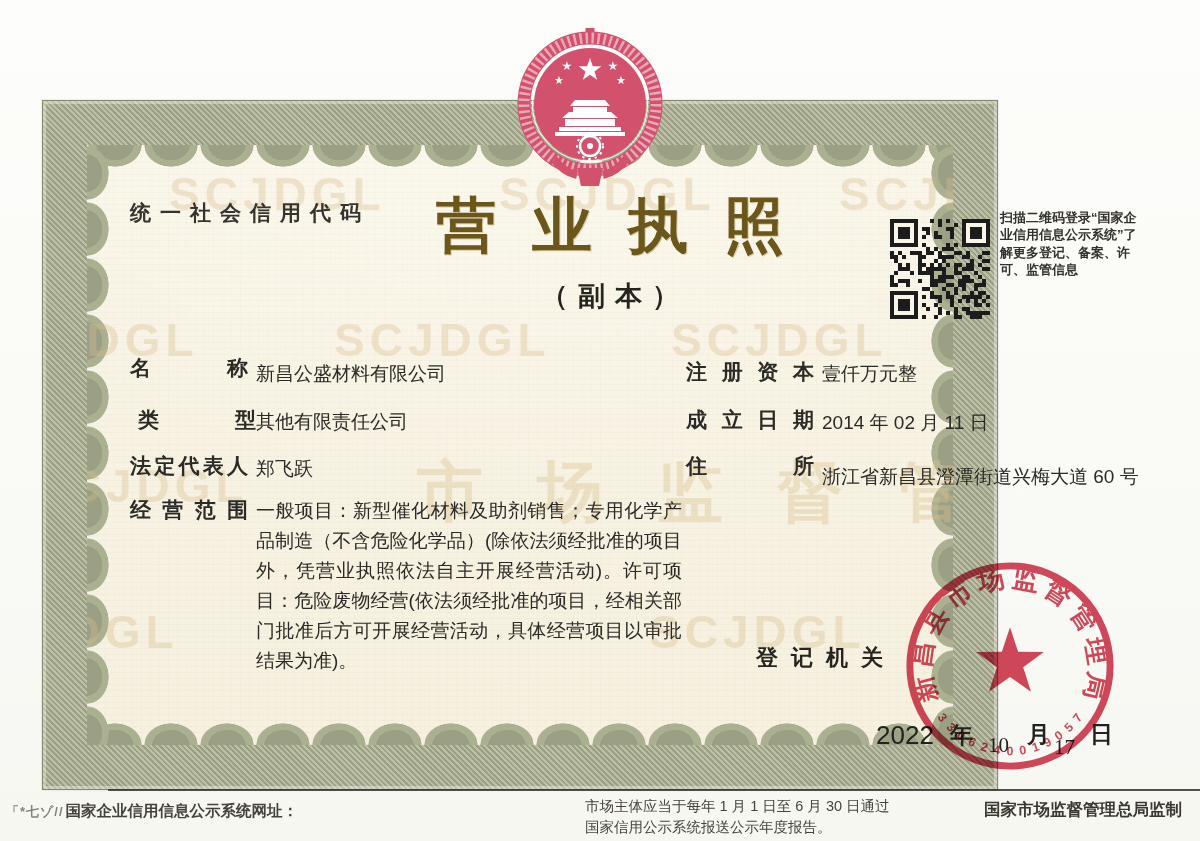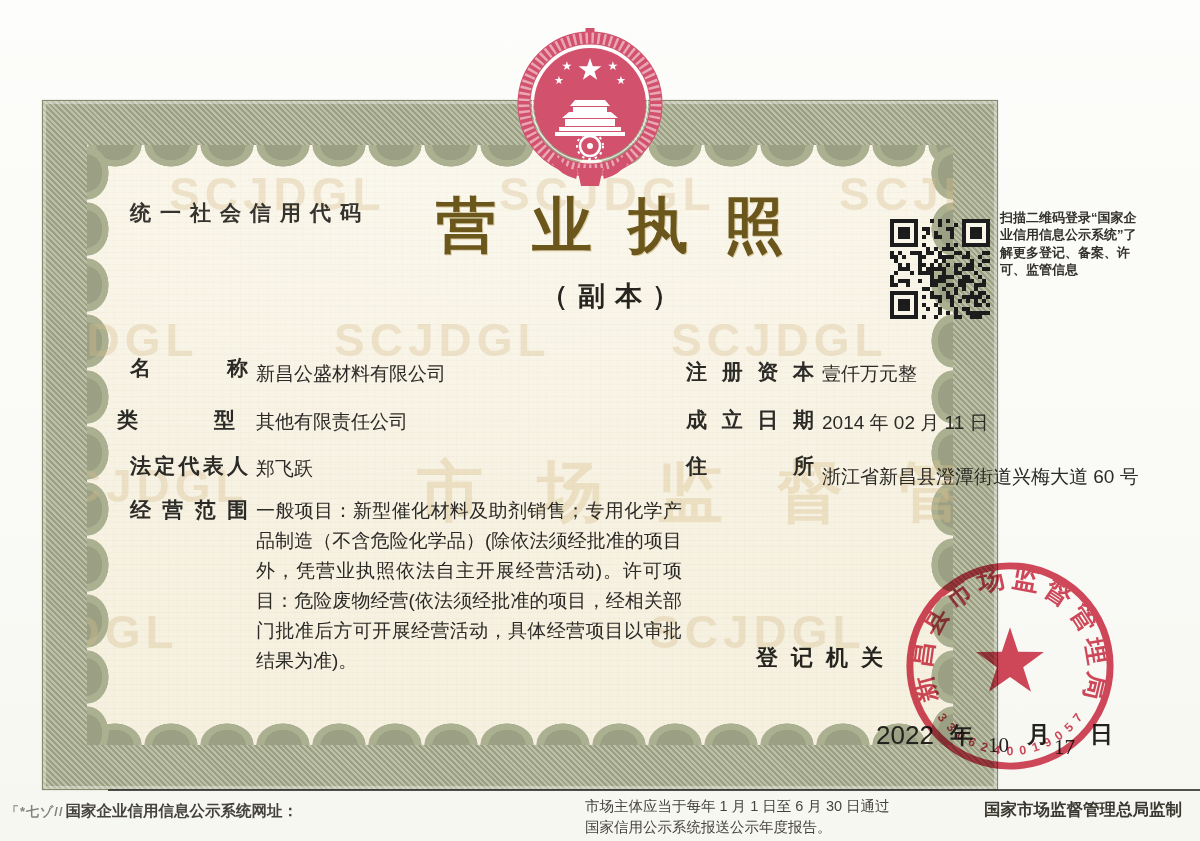--- a/index.html
+++ b/index.html
@@ -304,21 +304,21 @@
       <rect x="82" y="10" width="12" height="12" fill="#1c1c1c"></rect>
       <rect x="2" y="74" width="28" height="28" fill="#1c1c1c"></rect>
       <rect x="6" y="78" width="20" height="20" fill="#f9f5e8"></rect>
       <rect x="10" y="82" width="12" height="12" fill="#1c1c1c"></rect>
     </svg>
   <div class="abs qr-caption">扫描二维码登录“国家企业信用信息公示系统”了解更多登记、备案、许可、监管信息</div>
 
   <div class="abs flabel" style="left:130px;top:354px;">名称</div>
   <div class="abs fvalue" style="left:256px;top:361px;">新昌公盛材料有限公司</div>
 
-  <div class="abs flabel" style="left:117px;top:406px;">类型</div>
+  <div class="abs flabel" style="left:138px;top:406px;">类型</div>
   <div class="abs fvalue" style="left:256px;top:409px;">其他有限责任公司</div>
 
   <div class="abs flabel" style="left:130px;top:452px;">法定代表人</div>
   <div class="abs fvalue" style="left:256px;top:456px;">郑飞跃</div>
 
   <div class="abs flabel" style="left:130px;top:496px;">经营范围</div>
   <div class="abs fvalue scope" style="left:256px;top:496px;">一般项目：新型催化材料及助剂销售；专用化学产品制造（不含危险化学品）(除依法须经批准的项目外，凭营业执照依法自主开展经营活动)。许可项目：危险废物经营(依法须经批准的项目，经相关部门批准后方可开展经营活动，具体经营项目以审批结果为准)。</div>
 
   <div class="abs flabel flabel-r" style="left:686px;top:358px;">注册资本</div>
   <div class="abs fvalue" style="left:822px;top:361px;">壹仟万元整</div>

